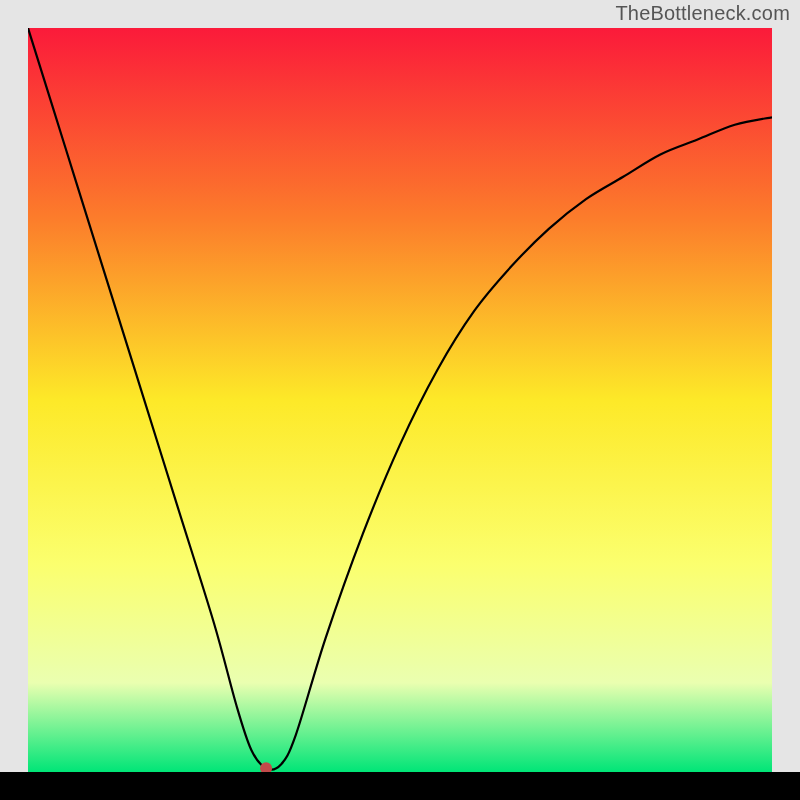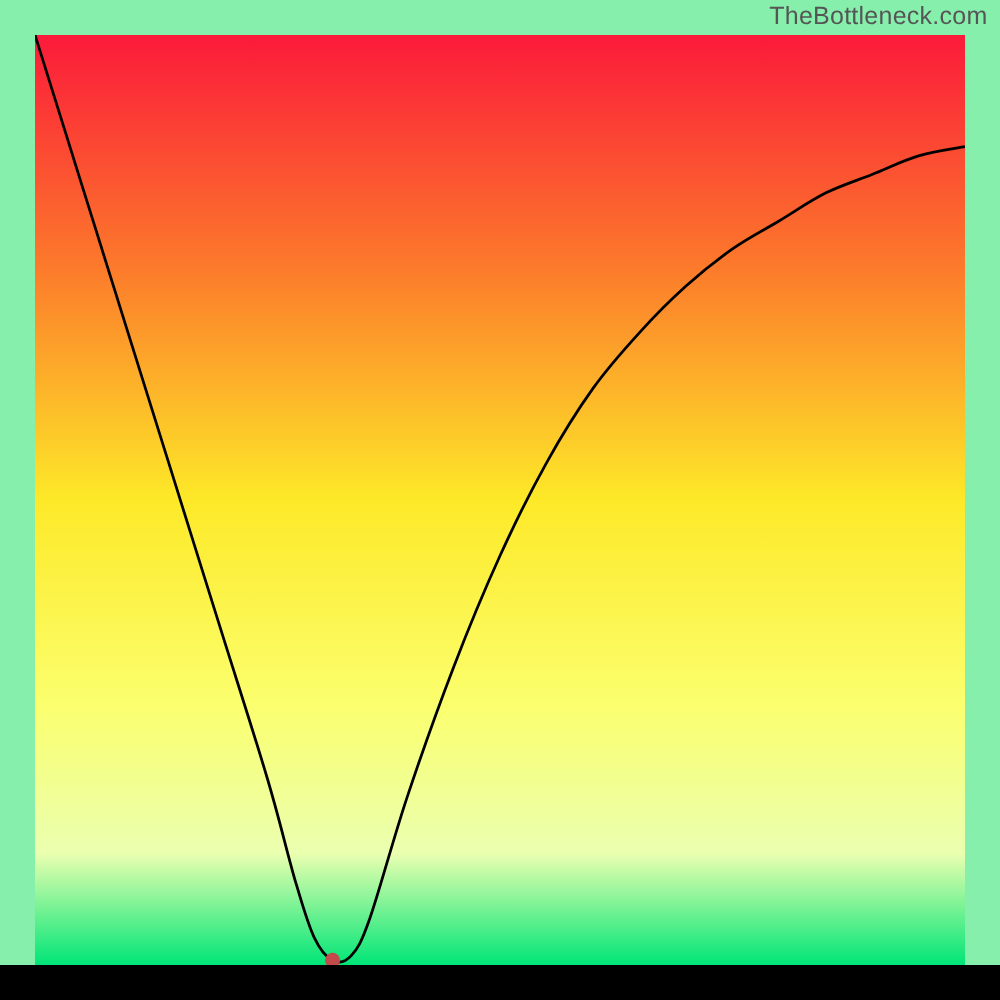--- a/index.html
+++ b/index.html
@@ -8,21 +8,21 @@
     width: 800px;
     height: 800px;
     background: #000;
     font-family: Arial, Helvetica, sans-serif;
     overflow: hidden;
   }
   .frame {
     position: relative;
     width: 800px;
     height: 772px;
-    background: #86efac;
+    background: #e5e5e5;
   }
   .watermark {
     position: absolute;
     top: 2px;
     right: 10px;
     color: #555;
     font-size: 20px;
     font-weight: 500;
     letter-spacing: 0.2px;
     user-select: none;

